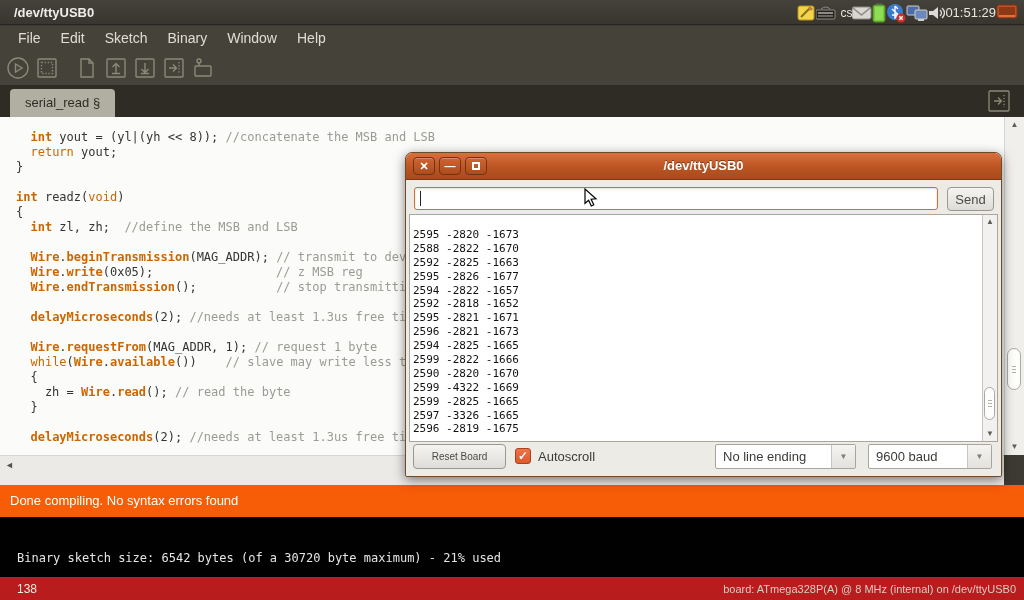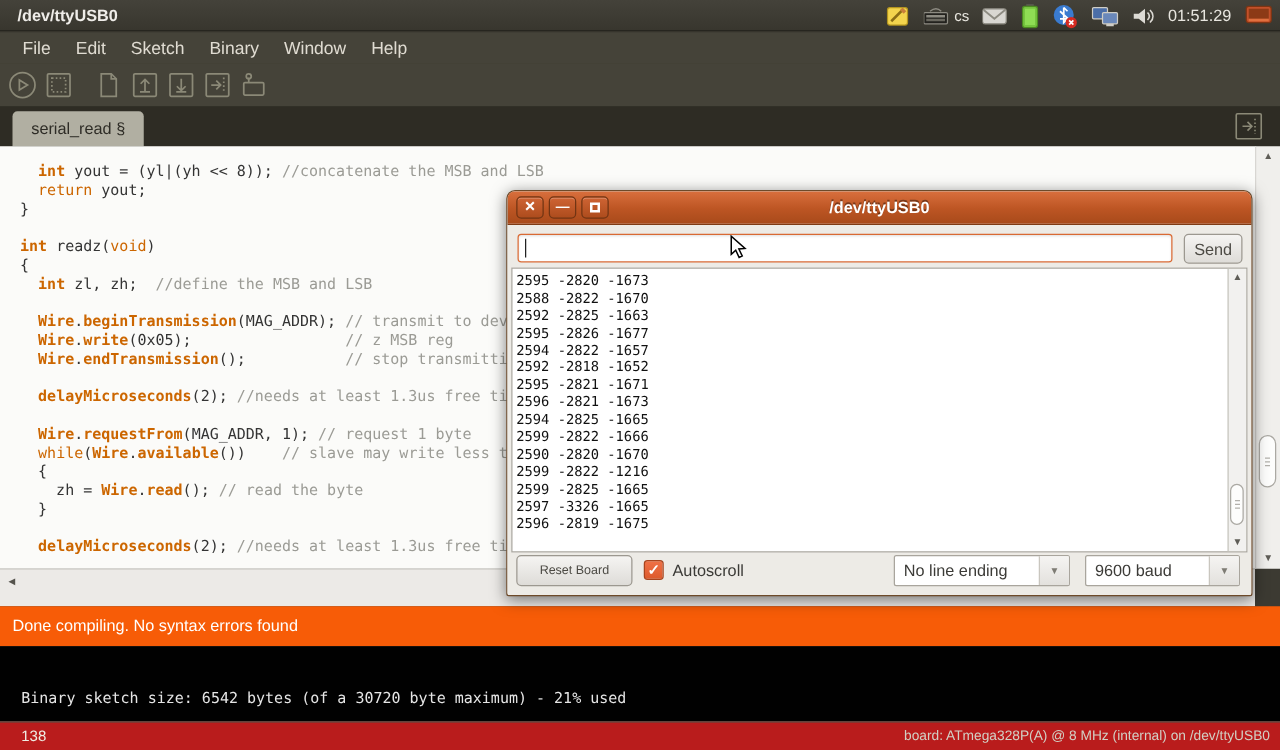--- a/index.html
+++ b/index.html
@@ -4,21 +4,21 @@
 <style>
   * { margin:0; padding:0; box-sizing:border-box; }
   html,body { width:1024px; height:600px; overflow:hidden; font-family:"Liberation Sans",sans-serif; background:#3C3A32; }
   #stage { position:relative; width:920px; height:600px; }
 
   
   #panel { position:absolute; left:0; top:0; width:1024px; height:25px;
     background:linear-gradient(#44423a,#38362e); border-bottom:1px solid #26251f;
     display:flex; align-items:center; }
   #panel-title { color:#efede9; font-weight:bold; font-size:13px; padding-left:14px; }
-  #tray { position:absolute; right:0; top:0; height:25px; display:flex; align-items:center; gap:11px; padding-right:6px;padding-left:40px; }
+  #tray { position:absolute; right:0; top:0; height:25px; display:flex; align-items:center; padding-right:6px;padding-left:40px; }
   .tray-ic { display:flex; align-items:center; gap:4px; }
   #clock { color:#e8e6df; font-size:13px; }
   #kb-label { color:#e8e6df; font-size:12px; }
 
   
   #menubar { position:absolute; left:0; top:26px; width:1024px; height:25px;
     background:#454339; display:flex; align-items:center; padding-left:8px; }
   .menu-item { color:#e0dcd2; font-size:14px; padding:0 10px; line-height:25px; cursor:default; }
 
   
@@ -78,21 +78,21 @@
   #sw-input-wrap { position:absolute; left:8px; top:7px; width:524px; height:23px; }
   #sw-input { width:100%; height:100%; border:1px solid #d96a34; border-radius:3px; background:#fff;
     font-size:13px; padding-left:5px; outline:none; box-shadow:inset 0 1px 2px rgba(0,0,0,.12); }
   #sw-caret { position:absolute; left:6px; top:4px; width:1px; height:15px; background:#222; }
   #sw-send { position:absolute; right:7px; top:7px; width:47px; height:24px; border-radius:4px;
     border:1px solid #9c9890; background:linear-gradient(#f5f4f2,#dedcd8); color:#4c4a44; font-size:13px;
     display:flex; align-items:center; justify-content:center; }
 
   #sw-textarea { position:absolute; left:3px; top:34px; width:589px; height:228px; background:#fff;
     border:1px solid #a9a69e; overflow:hidden; }
-  #sw-rows { padding:3px 0 0 3px; font-family:"DejaVu Sans Mono",monospace; font-size:11px; color:#111; }
+  #sw-rows { padding:13px 0 0 3px; font-family:"DejaVu Sans Mono",monospace; font-size:11px; color:#111; }
   .srow { height:13.9px; line-height:13.9px; white-space:pre; }
   #sw-vscroll { position:absolute; right:0; top:0; width:15px; height:226px; background:#f2f1ef; border-left:1px solid #c8c6c0; }
 
   #sw-controls { position:absolute; left:0; bottom:6px; width:595px; height:26px; }
   #sw-reset { position:absolute; left:7px; top:0; width:93px; height:25px; border-radius:4px;
     border:1px solid #9c9890; background:linear-gradient(#f5f4f2,#dedcd8); color:#4c4a44; font-size:10px;
     display:flex; align-items:center; justify-content:center; }
   #sw-check { position:absolute; left:109px; top:4px; width:16px; height:16px; border-radius:3px;
     background:linear-gradient(#ef7146,#dd5a2c); border:1px solid #a8441d; color:#fff; font-size:12px; font-weight:bold;
     display:flex; align-items:center; justify-content:center; }
@@ -297,21 +297,21 @@
             <div class="srow">2588 -2822 -1670</div>
             <div class="srow">2592 -2825 -1663</div>
             <div class="srow">2595 -2826 -1677</div>
             <div class="srow">2594 -2822 -1657</div>
             <div class="srow">2592 -2818 -1652</div>
             <div class="srow">2595 -2821 -1671</div>
             <div class="srow">2596 -2821 -1673</div>
             <div class="srow">2594 -2825 -1665</div>
             <div class="srow">2599 -2822 -1666</div>
             <div class="srow">2590 -2820 -1670</div>
-            <div class="srow">2599 -2822 -1216</div>
+            <div class="srow">2599 -4322 -1669</div>
             <div class="srow">2599 -2825 -1665</div>
             <div class="srow">2597 -3326 -1665</div>
             <div class="srow">2596 -2819 -1675</div>
           </div>
         <div id="sw-vscroll">
           <span class="sb-arrow" style="top:1px">▲</span>
           <span class="sb-thumb" style="top:172px; height:33px; left:1px; width:11px">
               <i></i>
               <i></i>
               <i></i>

